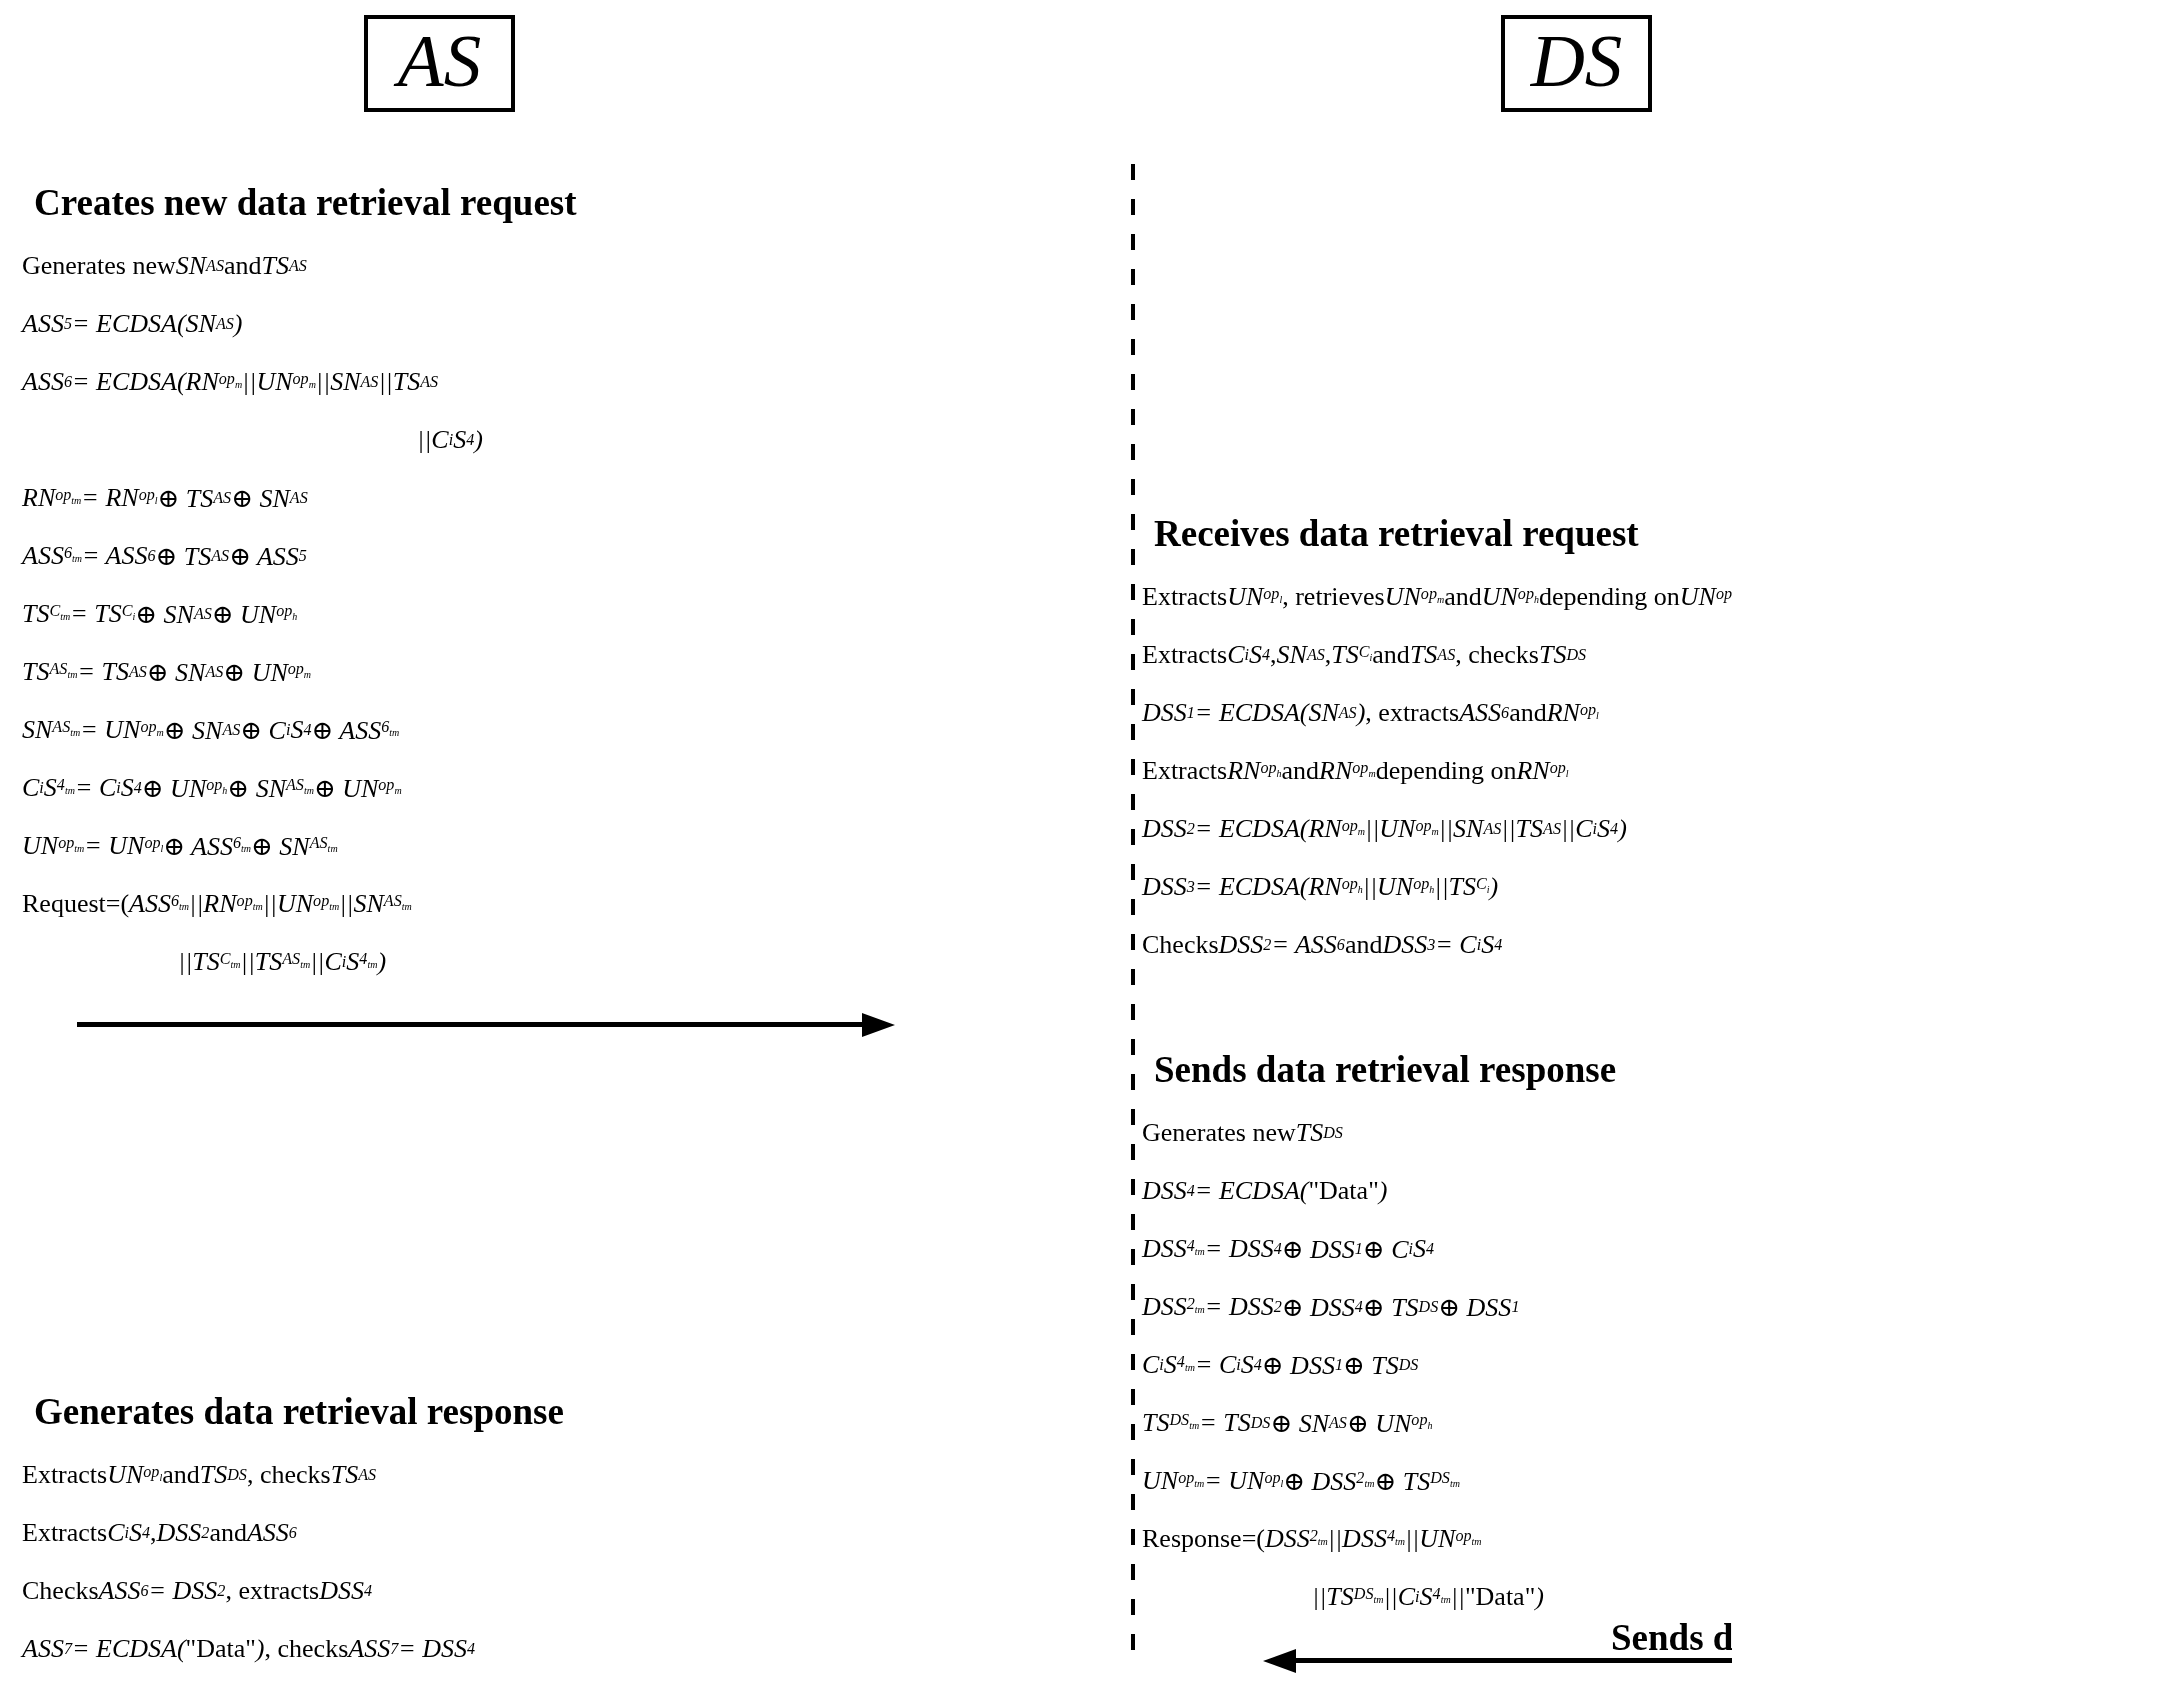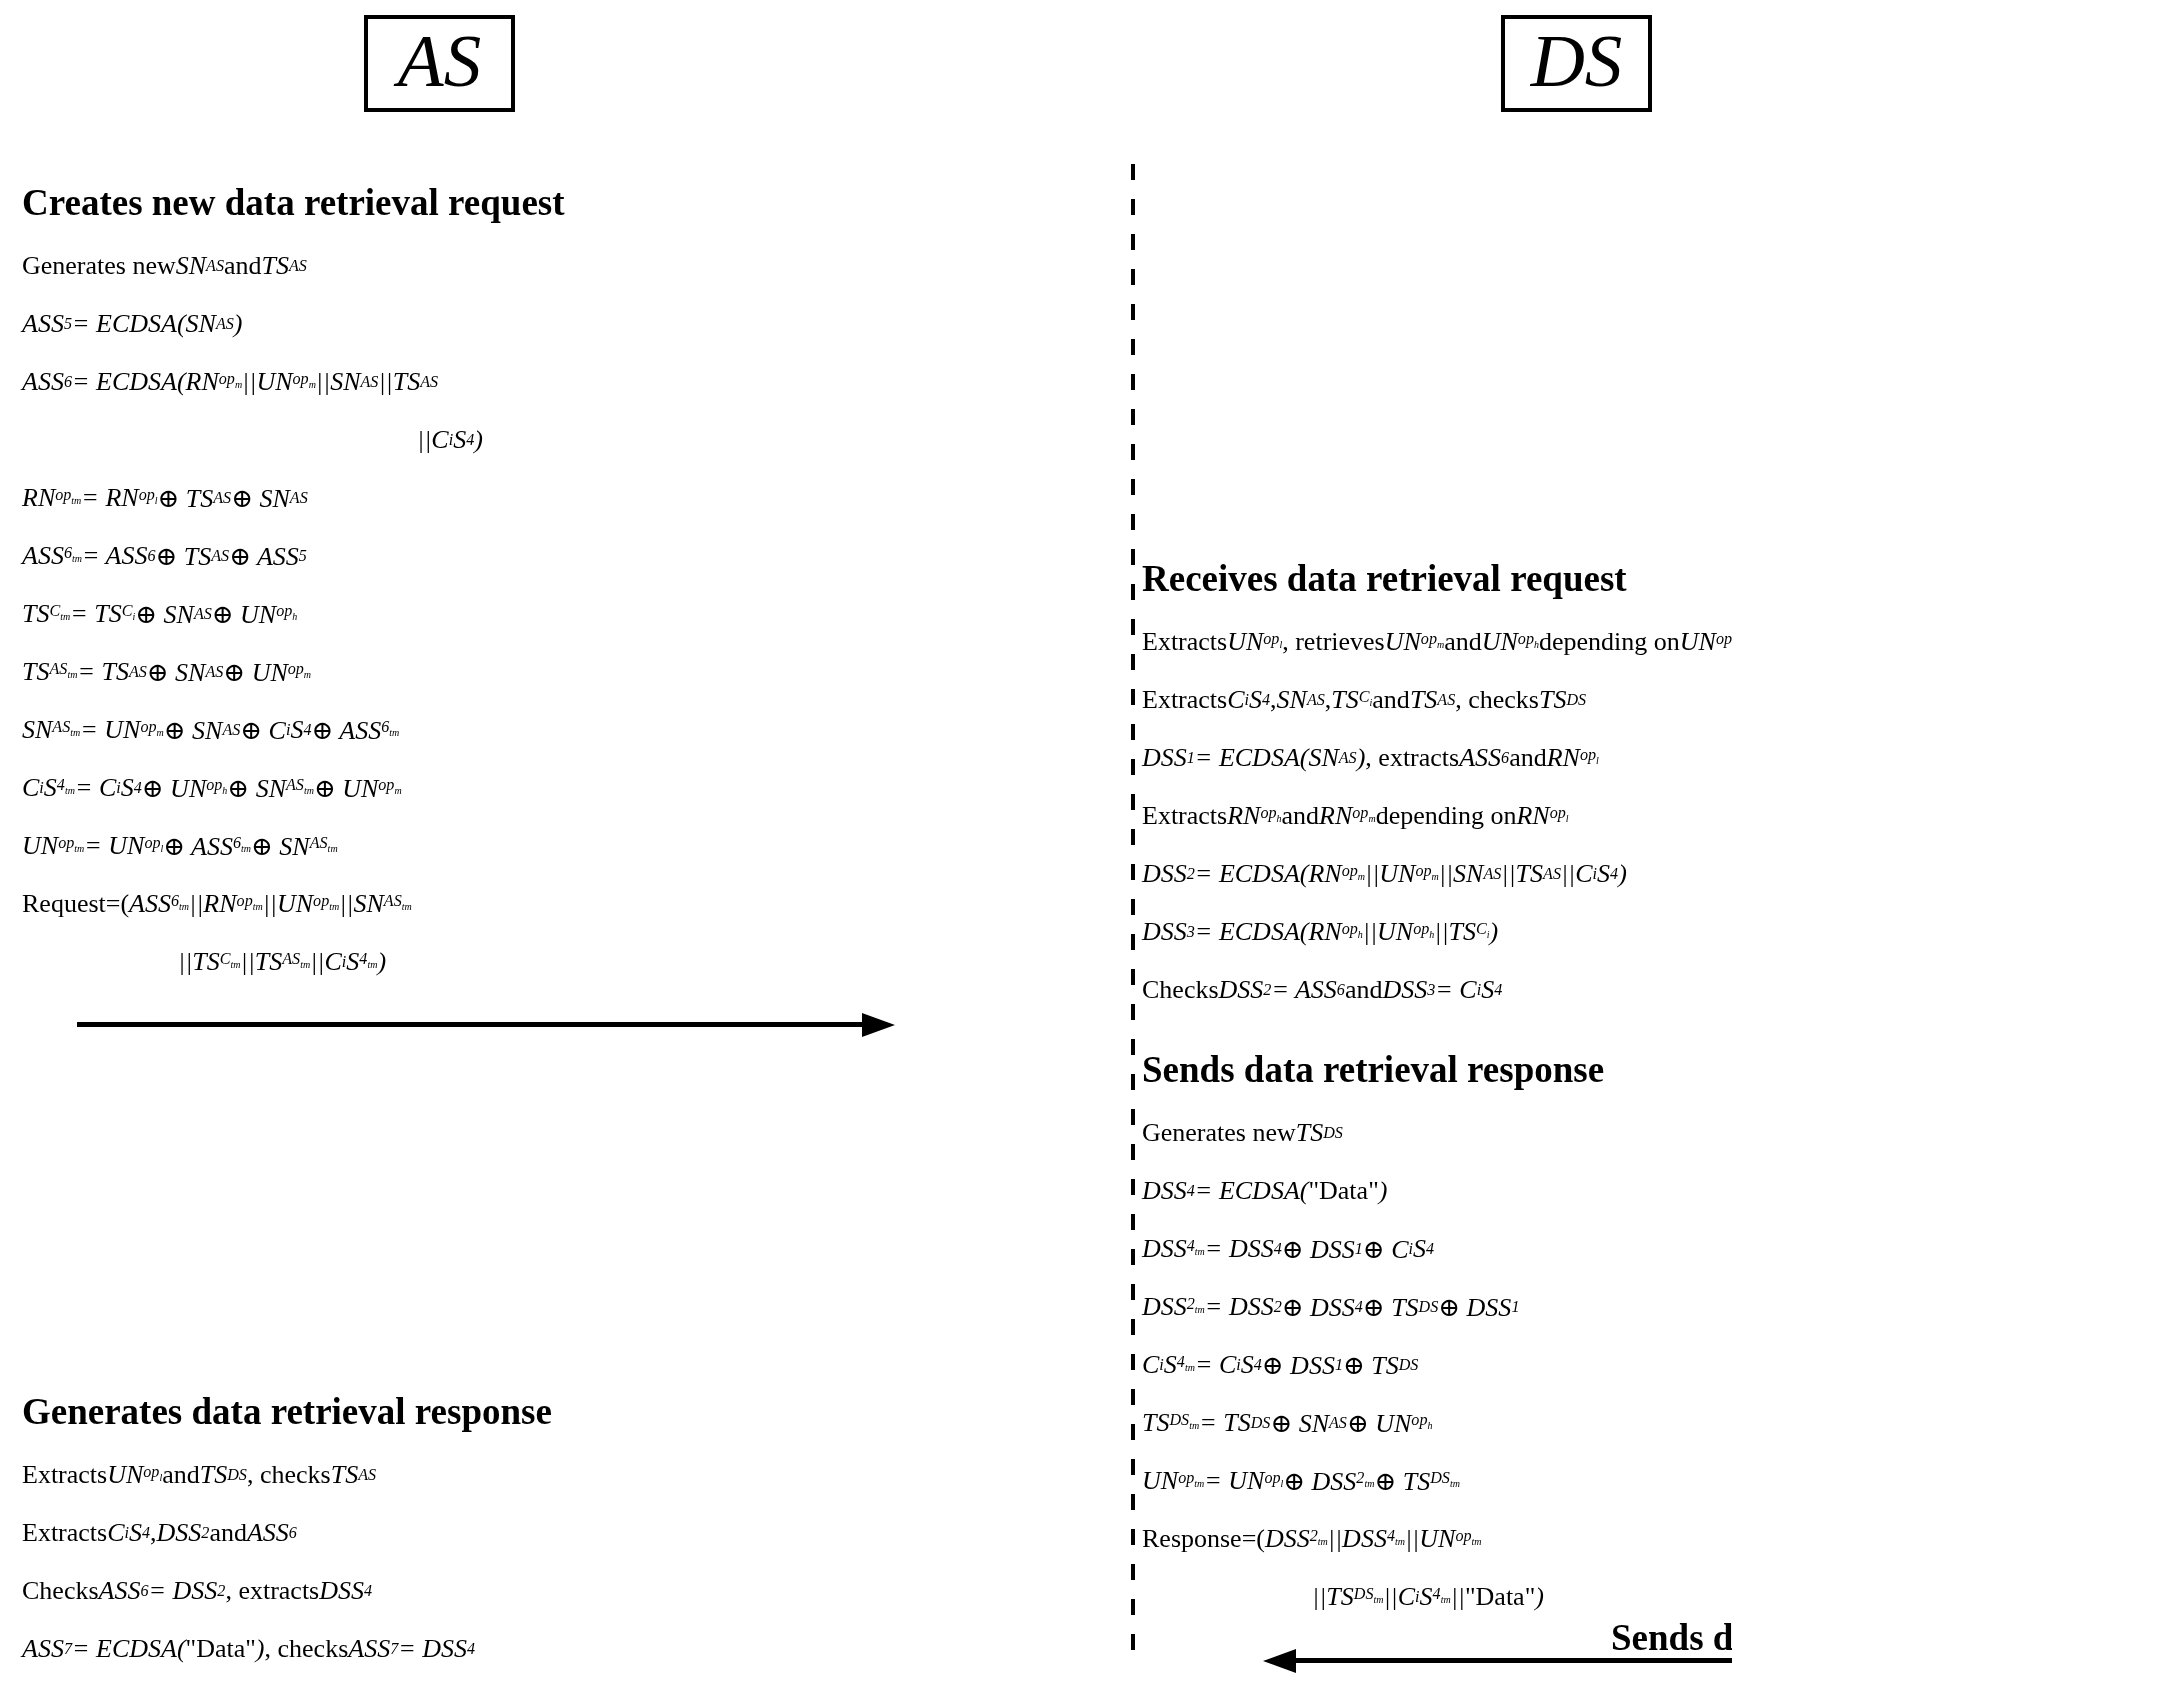--- a/index.html
+++ b/index.html
@@ -40,40 +40,40 @@
     left: 1131px;
     top: 164px;
     width: 4.3px;
     height: 1497px;
     background: repeating-linear-gradient(to bottom, #000 0 16px, transparent 16px 35px);
   }
 
   
   .block { position: absolute; }
   .block h2 {
-    margin: 0 0 13px 0;
+    margin: 0 0 13px 12px;
     font-size: 37px;
     font-weight: bold;
     line-height: 43px;
     white-space: nowrap;
   }
   .math-line {
     height: 58px;
     display: flex;
     align-items: center;
     font-size: 26px;
     font-style: italic;
     white-space: nowrap;
   }
   .math-line sub { font-size: 0.62em; line-height: 0; }
   .rm { font-style: normal; }
 
   #as-request  { left: 22px;   top: 181px;  }
   #as-receive  { left: 22px;   top: 1390px; }
-  #ds-receive  { left: 1142px; top: 557px;  }
+  #ds-receive  { left: 1142px; top: 512px;  }
   #ds-send     { left: 1142px; top: 1048px; }
 
   
   .send-label {
     position: absolute;
     font-weight: bold;
     font-size: 37px;
     line-height: 43px;
     white-space: nowrap;
   }

